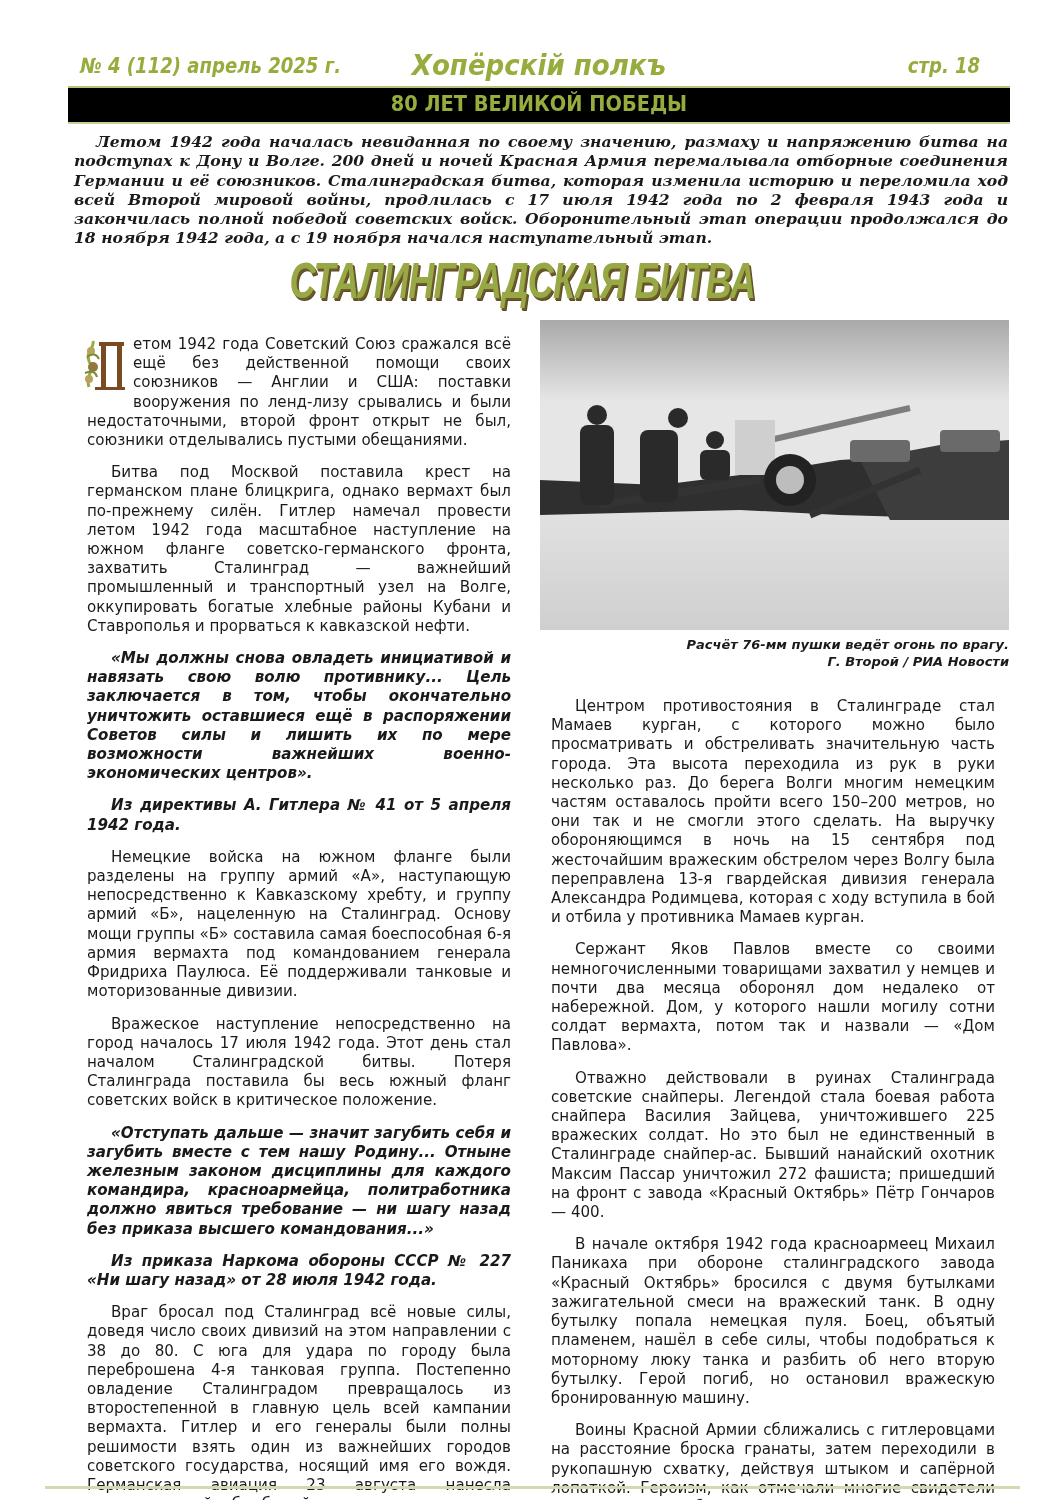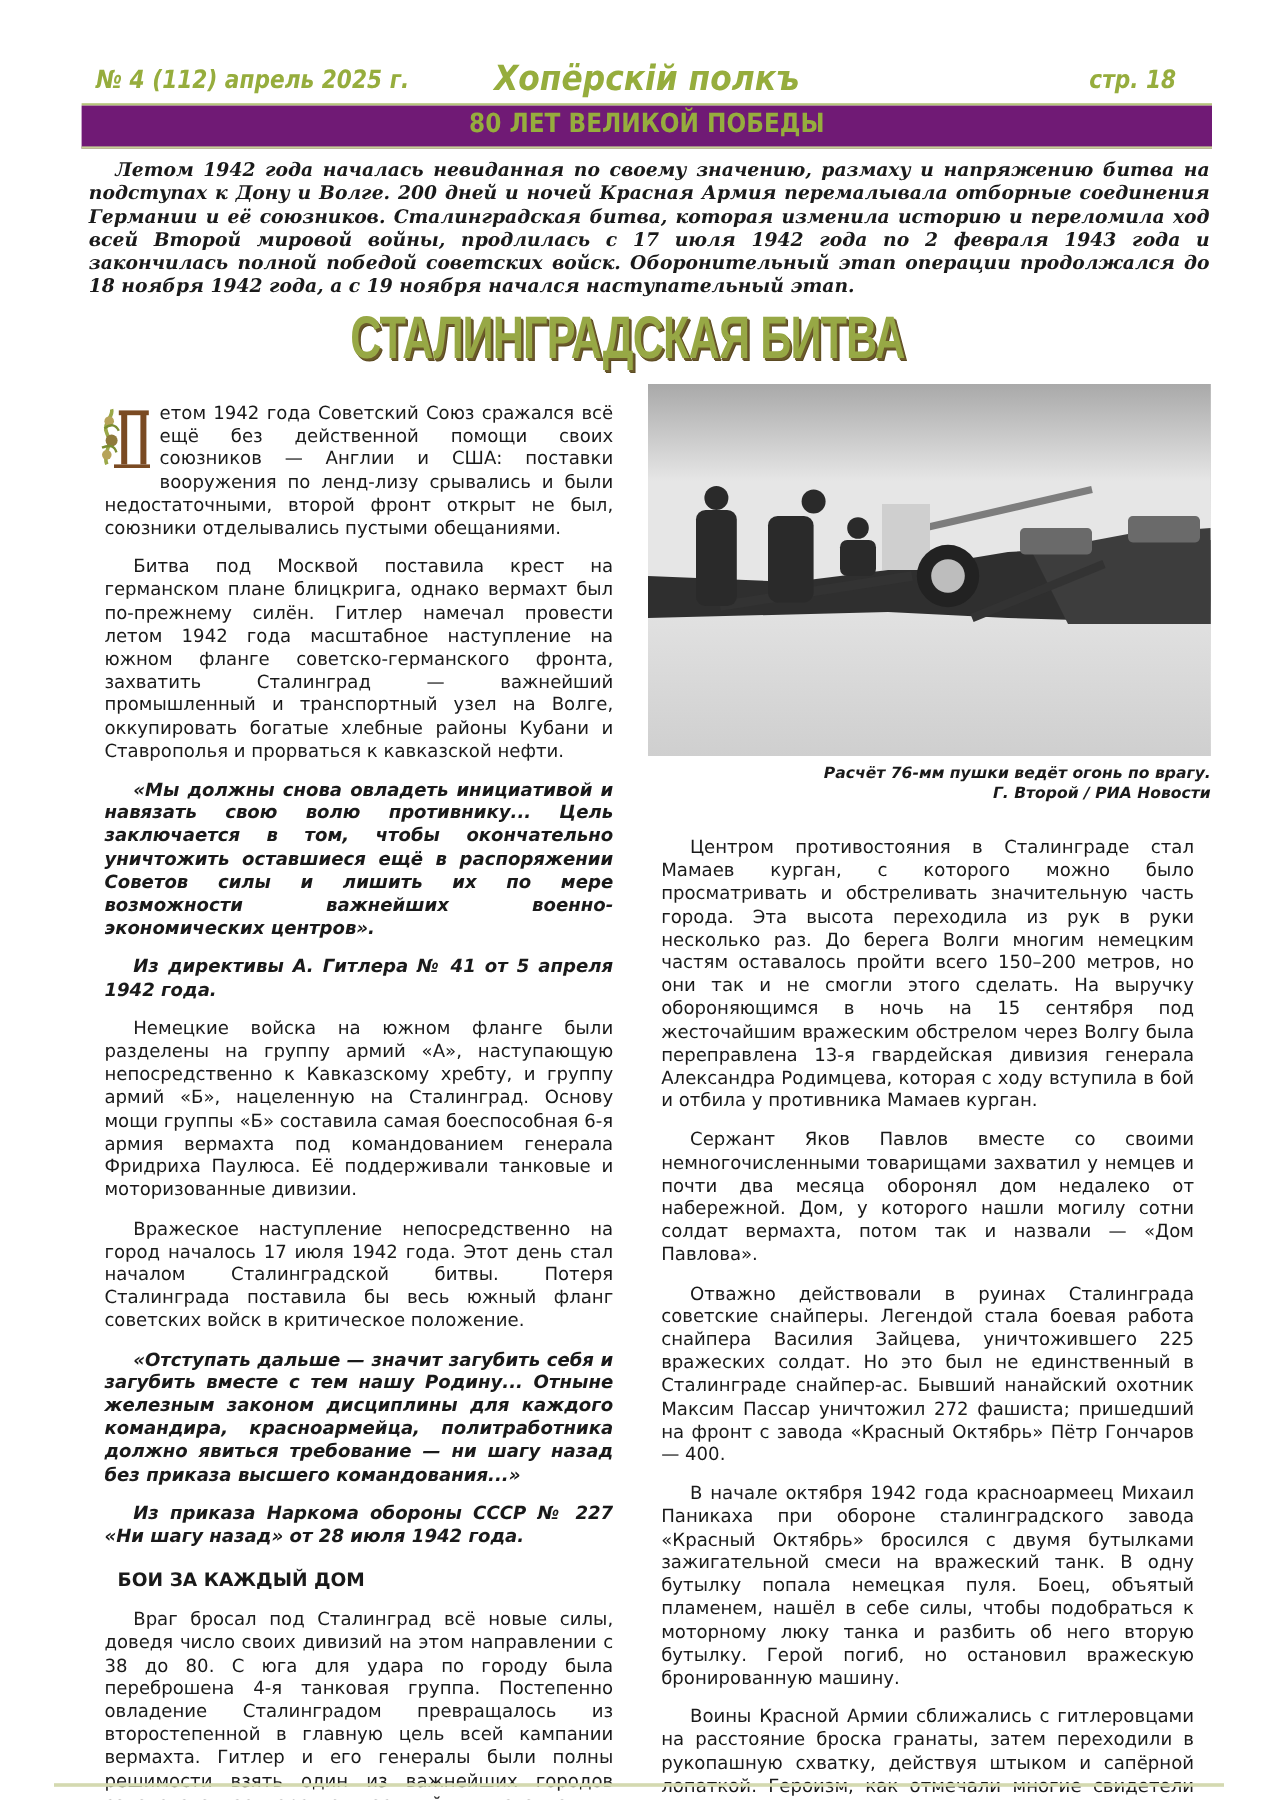--- a/index.html
+++ b/index.html
@@ -1,24 +1,24 @@
 <!DOCTYPE html>
 <html><head>
 <meta charset="utf-8">
 <style>
   html, body { margin: 0; padding: 0; background: #ffffff; }
   body { width: 1061px; height: 1500px; position: relative; overflow: hidden; font-family: "DejaVu Sans", sans-serif; color: #1a1a1a; }
   .masthead { position: absolute; left: 68px; top: 50px; width: 942px; height: 36px; border-bottom: 2px solid #b5c47a; }
   .mh-issue { position: absolute; left: 12px; top: 4px; font-family: "DejaVu Sans", sans-serif; font-weight: bold; font-style: italic; font-size: 21px; color: #96ad3d; transform: scaleX(0.86); transform-origin: left; white-space: nowrap; }
   .mh-title { position: absolute; left: 0; right: 0; top: -2px; text-align: center; font-family: "DejaVu Sans", sans-serif; font-weight: bold; font-style: italic; font-size: 29px; color: #96ad3d; transform: scaleX(0.9); white-space: nowrap; }
   .mh-page { position: absolute; right: 30px; top: 4px; font-family: "DejaVu Sans", sans-serif; font-weight: bold; font-style: italic; font-size: 21px; color: #96ad3d; transform: scaleX(0.86); transform-origin: right; white-space: nowrap; }
-  .rubric-band { position: absolute; left: 68px; top: 88px; width: 942px; height: 34px; background: #701a75; border-bottom: 2px solid #c7d197; }
+  .rubric-band { position: absolute; left: 68px; top: 88px; width: 942px; height: 34px; background: #000000; border-bottom: 2px solid #c7d197; }
   .rubric { position: absolute; left: 0; right: 0; top: 3px; text-align: center; font-weight: bold; font-size: 22px; color: #96ad3d; transform: scaleX(0.88); white-space: nowrap; }
   .lead { position: absolute; left: 74px; top: 132px; width: 934px; font-family: "DejaVu Serif", serif; font-style: italic; font-weight: bold; font-size: 15.6px; line-height: 19.3px; text-align: justify; text-indent: 0; }
-  .headline { position: absolute; left: 0; right: 16px; top: 252px; text-align: center; }
+  .headline { position: absolute; left: 0; right: 16px; top: 252px; text-align: center; font-style: italic; }
   .headline span { display: inline-block; font-family: "Liberation Sans", sans-serif; font-weight: bold; font-size: 50px; color: #97a845; text-shadow: 2px 2px 0 #6b5a2a, 3px 3px 0 #5b4a22; transform: scaleX(0.72); letter-spacing: -1px; }
   .col { position: absolute; font-size: 15.1px; line-height: 19.2px; text-align: justify; }
   .col-left { left: 74px; top: 322px; width: 450px; }
   .col-right { left: 538px; top: 684px; width: 470px; }
   p { margin: 13px; text-indent: 24px; }
   p.noind { text-indent: 0; }
   p.quote { font-weight: bold; font-style: italic; }
   p.src { font-weight: bold; font-style: italic; }
   h3 { margin: 18px 0 0 0; padding-left: 0; font-size: 15.5px; font-weight: bold; line-height: 19px; text-indent: 0; }
   .dropcap { float: left; width: 44px; height: 60px; margin: 2px 8px 0 -6px; position: relative; }
@@ -63,21 +63,20 @@
       </svg>
     </span><span>етом 1942 года Советский Союз сражался всё ещё без действенной помощи своих союзников — Англии и США: поставки вооружения по ленд-лизу срывались и были недостаточными, второй фронт открыт не был, союзники отделывались пустыми обещаниями.</span>
   </p>
   <p>Битва под Москвой поставила крест на германском плане блицкрига, однако вермахт был по-прежнему силён. Гитлер намечал провести летом 1942 года масштабное наступление на южном фланге советско-германского фронта, захватить Сталинград — важнейший промышленный и транспортный узел на Волге, оккупировать богатые хлебные районы Кубани и Ставрополья и прорваться к кавказской нефти.</p>
   <p class="quote">«Мы должны снова овладеть инициативой и навязать свою волю противнику... Цель заключается в том, чтобы окончательно уничтожить оставшиеся ещё в распоряжении Советов силы и лишить их по мере возможности важнейших военно-экономических центров».</p>
   <p class="src">Из директивы А. Гитлера № 41 от 5 апреля 1942 года.</p>
   <p>Немецкие войска на южном фланге были разделены на группу армий «А», наступающую непосредственно к Кавказскому хребту, и группу армий «Б», нацеленную на Сталинград. Основу мощи группы «Б» составила самая боеспособная 6-я армия вермахта под командованием генерала Фридриха Паулюса. Её поддерживали танковые и моторизованные дивизии.</p>
   <p>Вражеское наступление непосредственно на город началось 17 июля 1942 года. Этот день стал началом Сталинградской битвы. Потеря Сталинграда поставила бы весь южный фланг советских войск в критическое положение.</p>
   <p class="quote">«Отступать дальше — значит загубить себя и загубить вместе с тем нашу Родину... Отныне железным законом дисциплины для каждого командира, красноармейца, политработника должно явиться требование — ни шагу назад без приказа высшего командования...»</p>
   <p class="src">Из приказа Наркома обороны СССР № 227 «Ни шагу назад» от 28 июля 1942 года.</p>
-  <h3 style="padding-left:24px">БОИ ЗА КАЖДЫЙ ДОМ</h3>
   <p>Враг бросал под Сталинград всё новые силы, доведя число своих дивизий на этом направлении с 38 до 80. С юга для удара по городу была переброшена 4-я танковая группа. Постепенно овладение Сталинградом превращалось из второстепенной в главную цель всей кампании вермахта. Гитлер и его генералы были полны решимости взять один из важнейших городов советского государства, носящий имя его вождя. Германская авиация 23 августа нанесла массированный бомбовый удар по городским кварталам. В огне пожарищ погибли более 40 тысяч сталинградцев. Нефть вылилась в Волгу и загорелась. Происходящее напоминало настоящий ад.</p>
   <p class="quote">«Город горит. Чёрный город и красное небо. И Волга красная».</p>
   <p>Развернулись бои за сталинградские кварталы. Основу обороны города составили соединения 62-й армии генерала Василия Чуйкова и 64-й армии генерала Михаила Шумилова. Врагу не сдавали без боя ни одну улицу, ни один дом!</p>
 
 </div>
 
 <div class="photo">
   <svg width="469" height="310" viewBox="0 0 469 310">
     <defs>
       <linearGradient id="sky" x1="0" y1="0" x2="0" y2="1">

